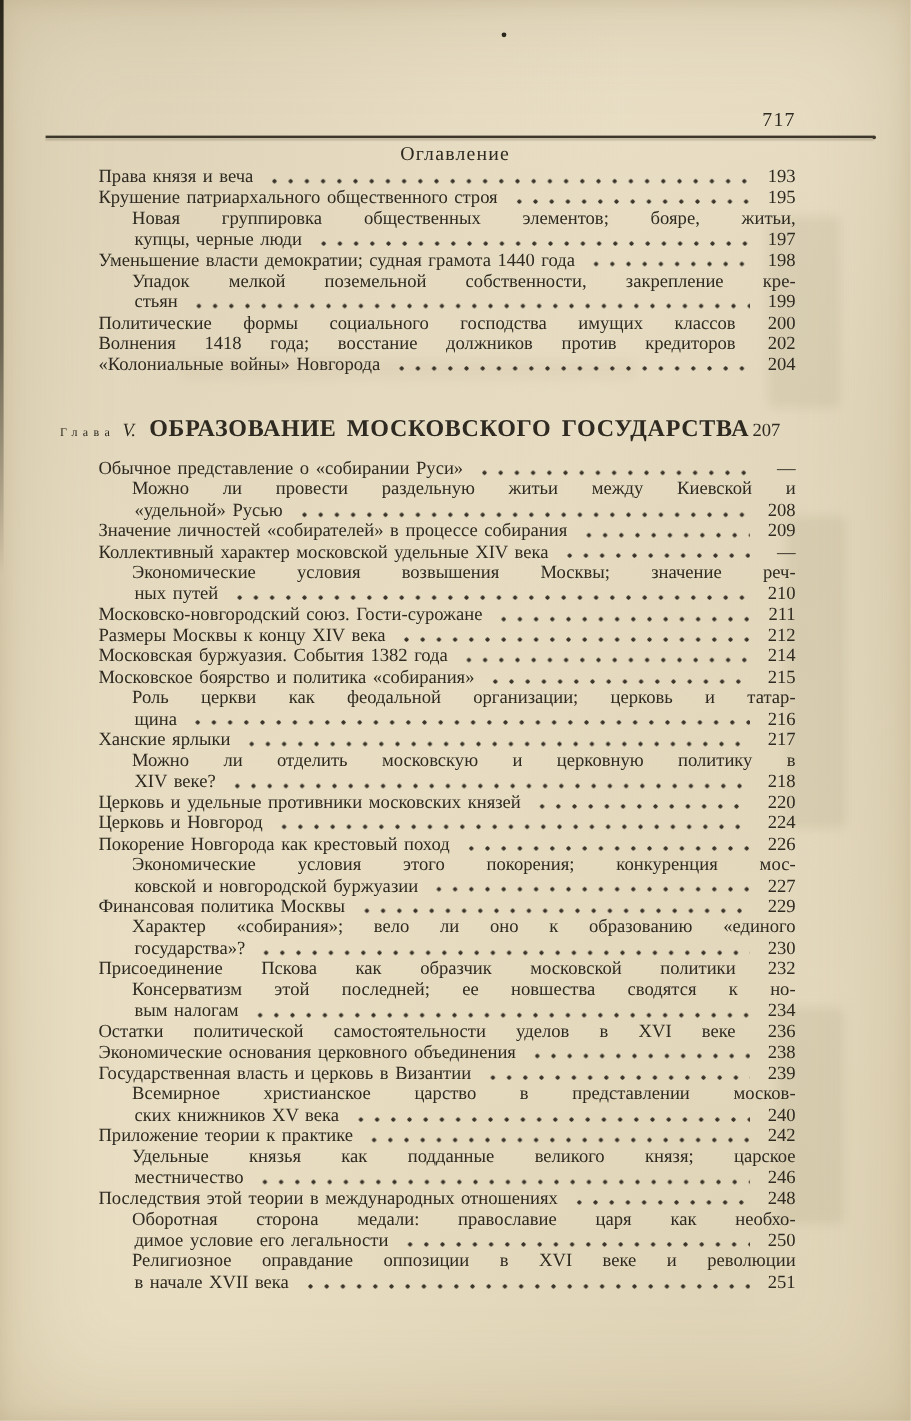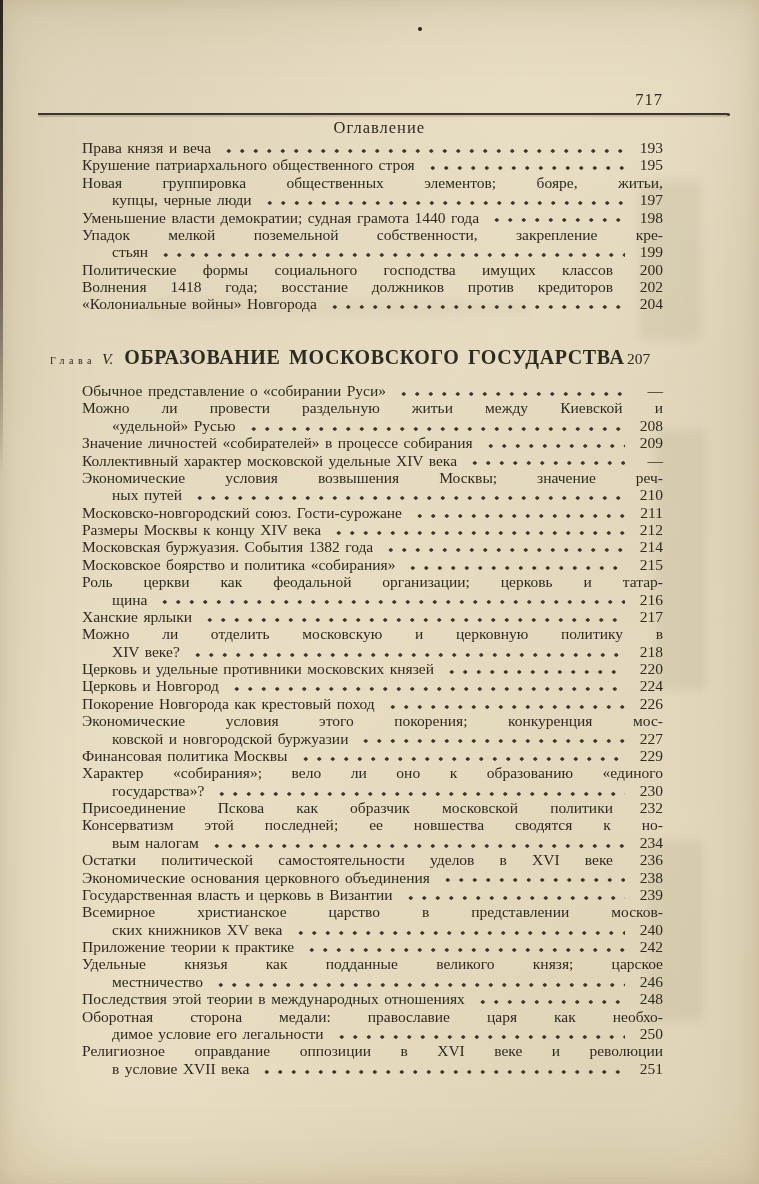--- a/index.html
+++ b/index.html
@@ -29,21 +29,21 @@
     font-size:16.5px;letter-spacing:1px;margin-top:28px;}
   .head-num{position:absolute;right:65px;top:0;font-size:16.5px;letter-spacing:1px;text-align:right;}
   .rule{position:absolute;top:113px;left:38px;width:690px;height:2px;background:#3d372b;
     box-shadow:0 2px 1px rgba(90,80,58,0.25);}
   .rule::after{content:"";position:absolute;right:-2px;top:0;width:3px;height:3px;border-radius:50%;background:#3d372b;}
 
   .toc{position:absolute;left:82px;width:581px;}
   #toc1{top:139px;}
   #toc2{top:382px;}
   .toc-row{display:flex;align-items:baseline;height:17.38px;font-size:15.5px;line-height:17.38px;word-spacing:1.6px;}
-  .toc-row.just{display:block;text-align:justify;text-align-last:justify;}
+  .toc-row.just{display:block;text-align:justify;text-align-last:justify;margin-left:28px;}
   .toc-row.cont{padding-left:30px;justify-content:flex-end;}
   .txt{white-space:nowrap;}
   .just .txt{white-space:normal;display:inline;}
   .spread .txt{flex:1 1 auto;white-space:normal;text-align:justify;text-align-last:justify;padding-right:14px;}
   .leader{flex:1 1 auto;height:4px;align-self:flex-end;margin:0 2px 3.5px 9px;
     background-image:radial-gradient(circle, #3a342a 1.5px, rgba(0,0,0,0) 1.9px);
     background-size:13.5px 4px;background-repeat:repeat-x;background-position:2px 0;}
   .num{flex:0 0 36px;text-align:right;white-space:nowrap;}
 
   .chapter{position:absolute;left:50px;top:346px;width:613px;display:flex;align-items:baseline;}
@@ -263,17 +263,17 @@
       <span class="num">248</span>
     </div>
     <div class="toc-row just"><span class="txt">Оборотная сторона медали: православие царя как необхо-</span></div>
     <div class="toc-row cont">
       <span class="txt">димое условие его легальности</span>
       <span class="leader"></span>
       <span class="num">250</span>
     </div>
     <div class="toc-row just"><span class="txt">Религиозное оправдание оппозиции в XVI веке и революции</span></div>
     <div class="toc-row cont">
-      <span class="txt">в условие XVII века</span>
+      <span class="txt">в начале XVII века</span>
       <span class="leader"></span>
       <span class="num">251</span>
     </div>
   </div>
 
 </body></html>

